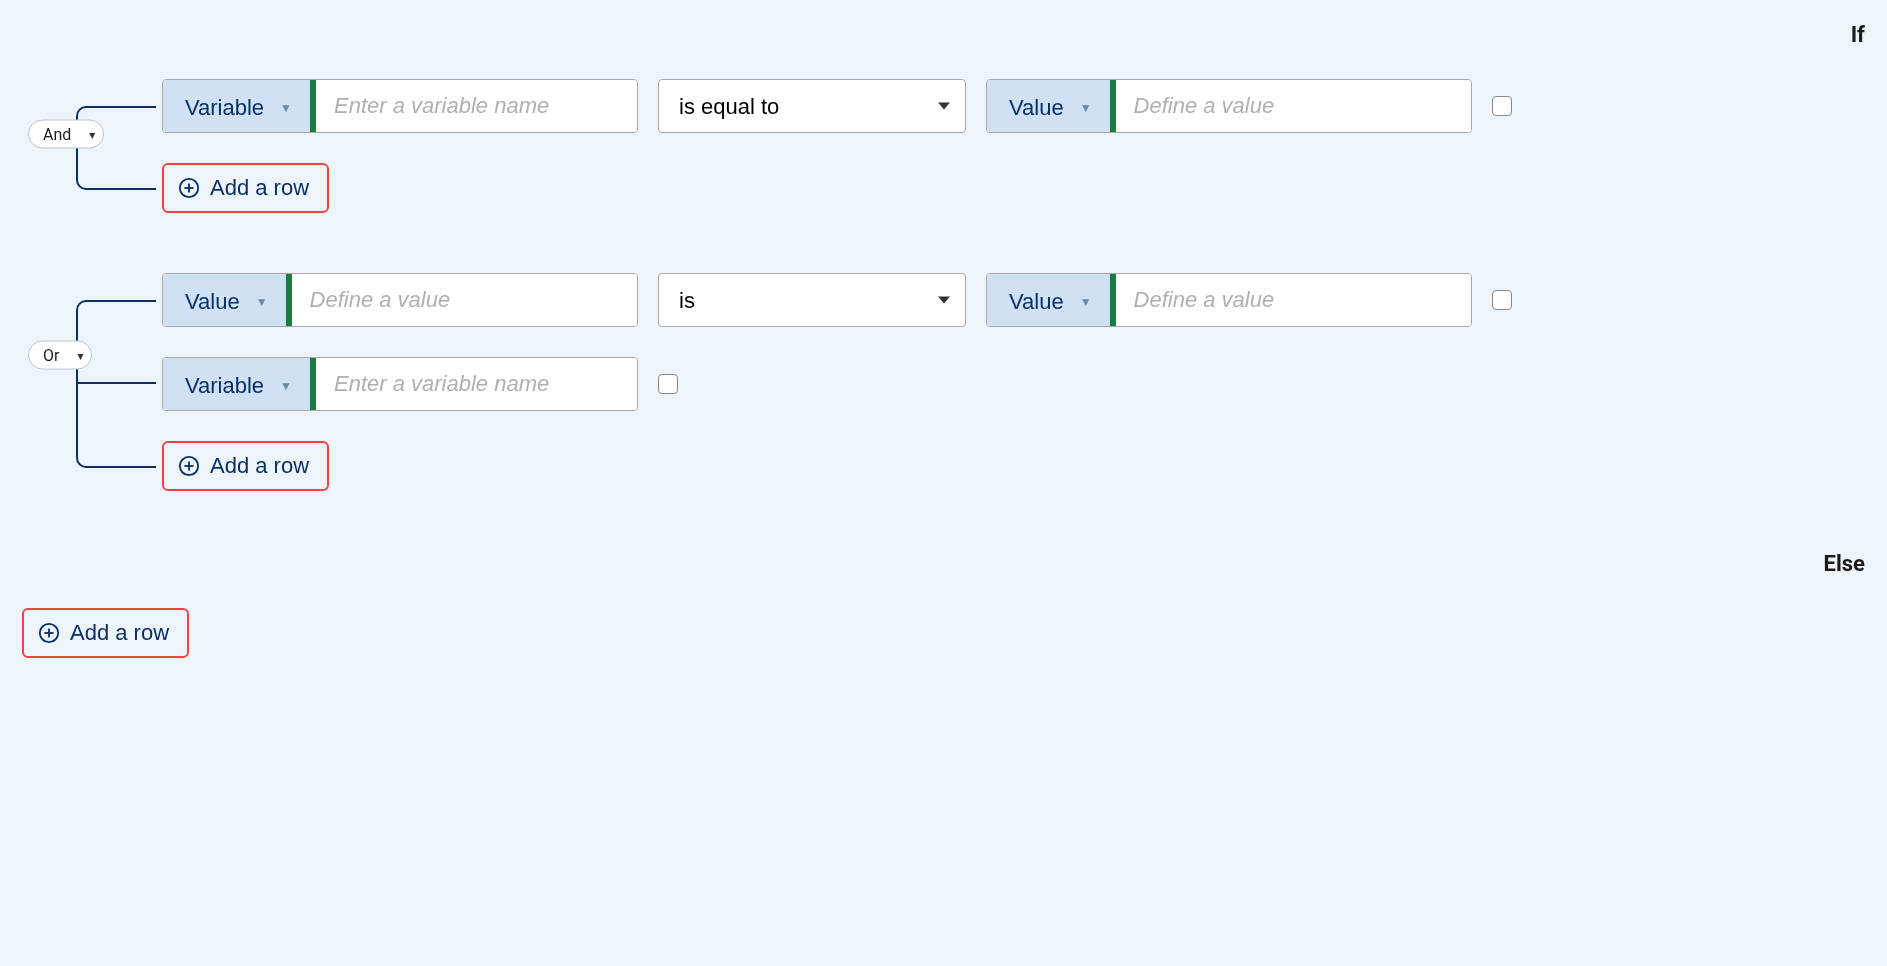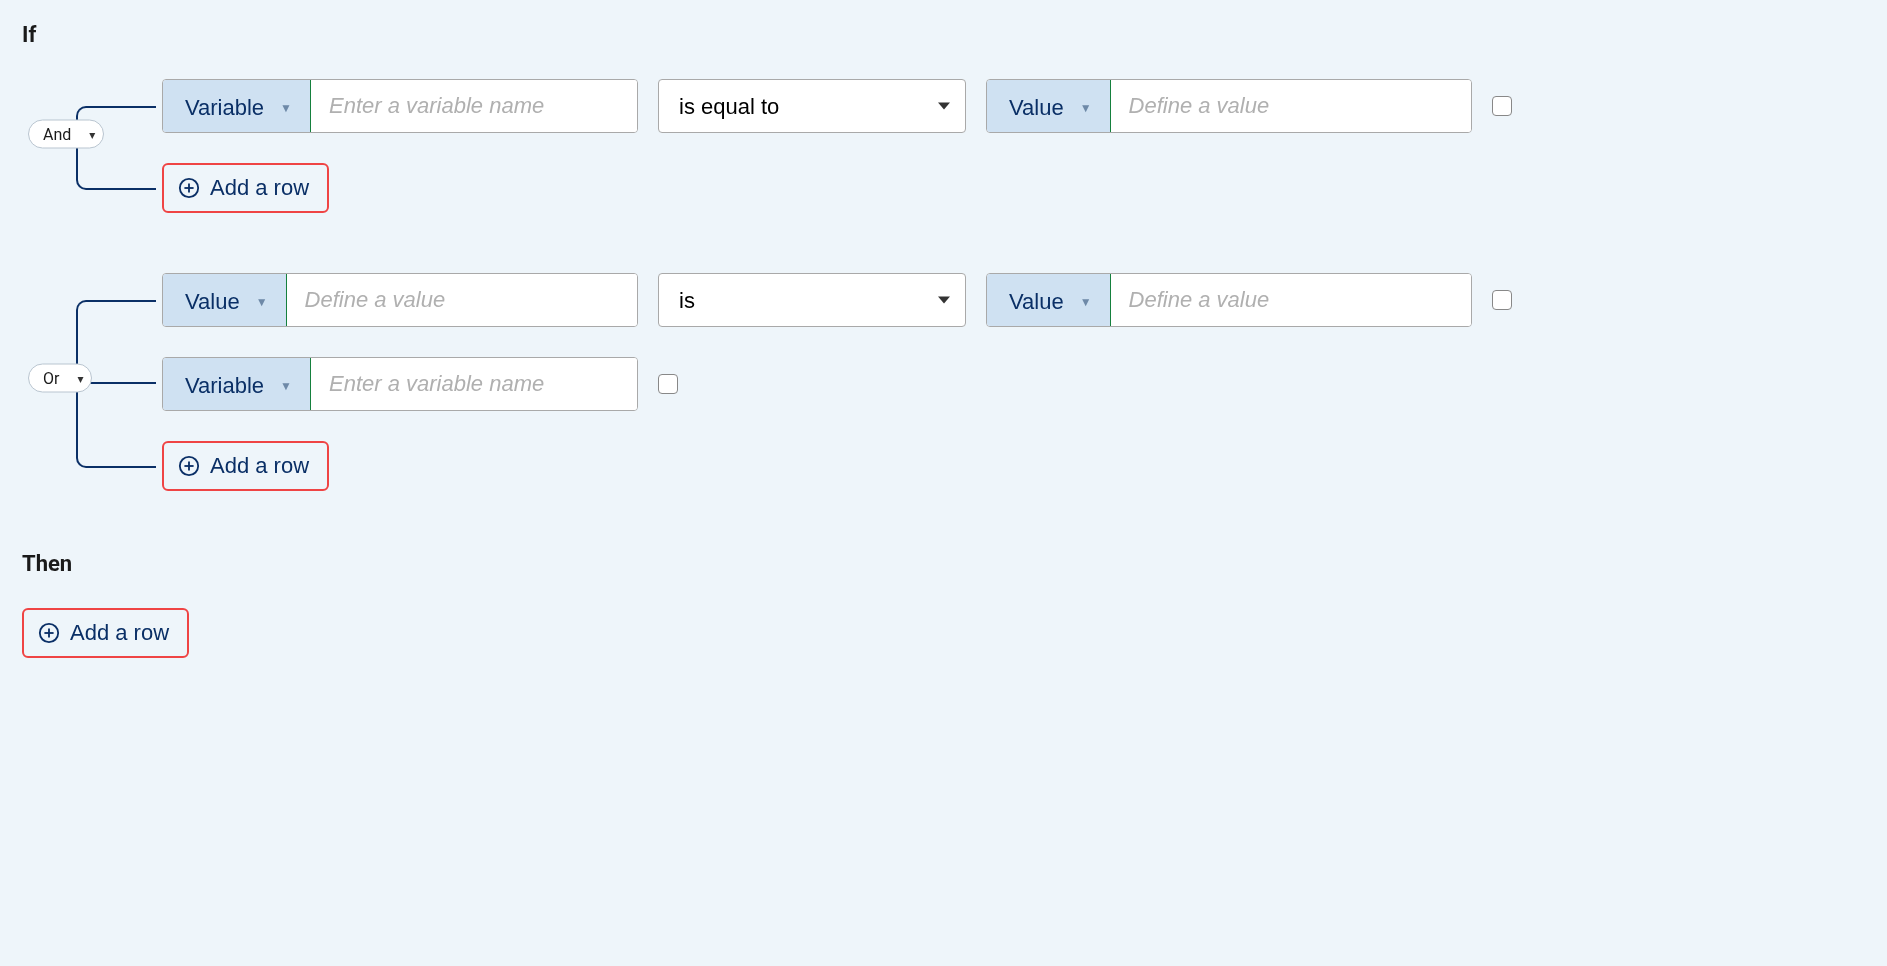--- a/index.html
+++ b/index.html
@@ -6,20 +6,21 @@
   body {
     background: #eef5fa;
     font-family: -apple-system, BlinkMacSystemFont, "Segoe UI", Roboto, Helvetica, Arial, sans-serif;
     padding: 22px 22px 30px 22px;
     color: #1a1a1a;
   }
   .section-label {
     font-weight: 700;
     font-size: 22px;
     margin-bottom: 32px;
+    text-align: right;
   }
   .section { margin-bottom: 60px; }
 
   .block {
     display: flex;
     align-items: stretch;
     position: relative;
   }
 
   .join-col {
@@ -79,21 +80,21 @@
     border-radius: 4px;
     overflow: hidden;
     height: 54px;
     background: #fff;
   }
 
   .type-btn {
     background: #cfe1f2;
     color: #0a2f66;
     border: none;
-    border-right: 1px solid #15803d;
+    border-right: 6px solid #15803d;
     padding: 4px 18px 0 22px;
     font-size: 22px;
     display: flex;
     align-items: center;
     gap: 16px;
     cursor: pointer;
   }
   .type-btn .caret {
     font-size: 12px;
     color: #6e89a8;
@@ -220,21 +221,21 @@
   </div>
 </div>
 
 <div class="section">
 
   <div class="block">
     <div class="join-col">
       <div class="connector top-seg" style="left:54px; top:27px; height:70px;"></div>
       <div class="connector" style="left:54px; top:97px; height:14px; border-bottom-left-radius:0;"></div>
       <div class="connector" style="left:54px; top:97px; height:98px;"></div>
-      <div class="join-pill" style="top:105px;">
+      <div class="join-pill" style="top:82px;">
         <span>Or</span>
         <span class="caret">▾</span>
       </div>
     </div>
 
     <div class="rows">
 
       <div class="row">
         <div class="group g-left">
           <button class="type-btn">
@@ -277,21 +278,21 @@
             <line x1="7" y1="12" x2="17" y2="12"></line>
           </svg>
           <span>Add a row</span>
         </button>
       </div>
     </div>
   </div>
 </div>
 
 <div class="section" style="margin-bottom:0;">
-  <div class="section-label">Then</div>
+  <div class="section-label">Else</div>
   <div class="else-add">
     <button class="add-btn">
       <svg viewBox="0 0 24 24" fill="none" stroke="#0a2f66" stroke-width="2">
         <circle cx="12" cy="12" r="10"></circle>
         <line x1="12" y1="7" x2="12" y2="17"></line>
         <line x1="7" y1="12" x2="17" y2="12"></line>
       </svg>
       <span>Add a row</span>
     </button>
   </div>

